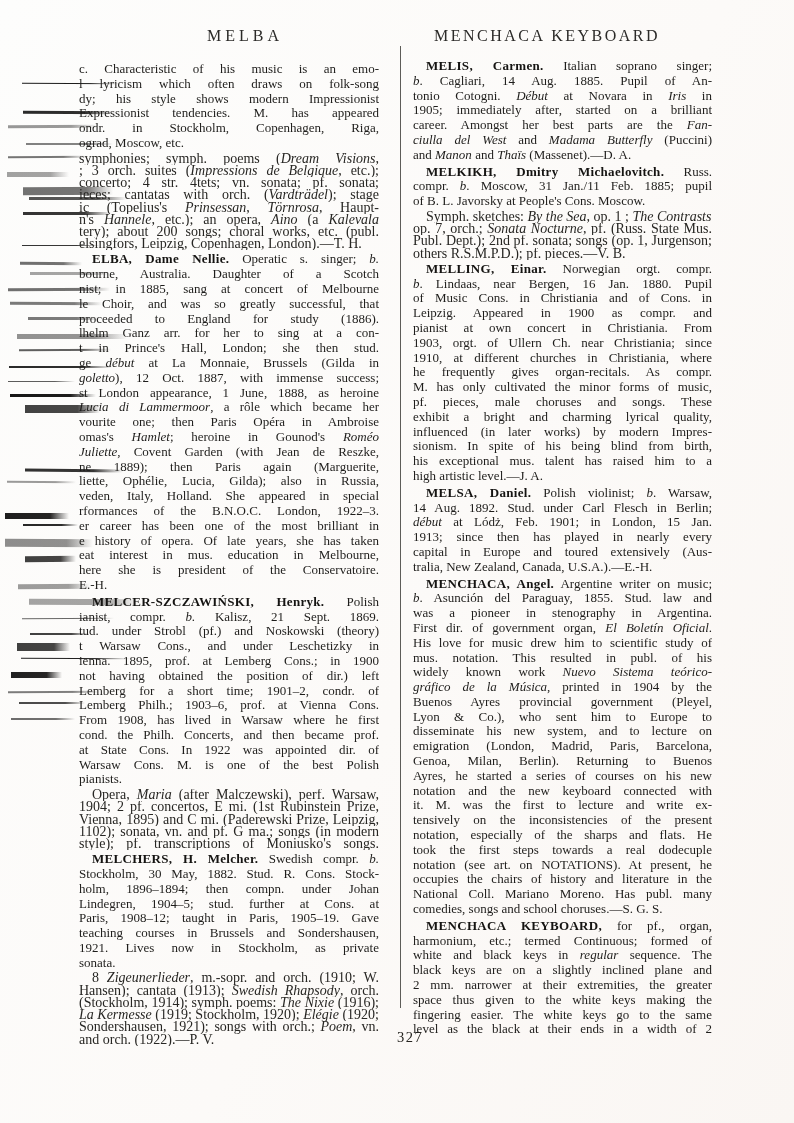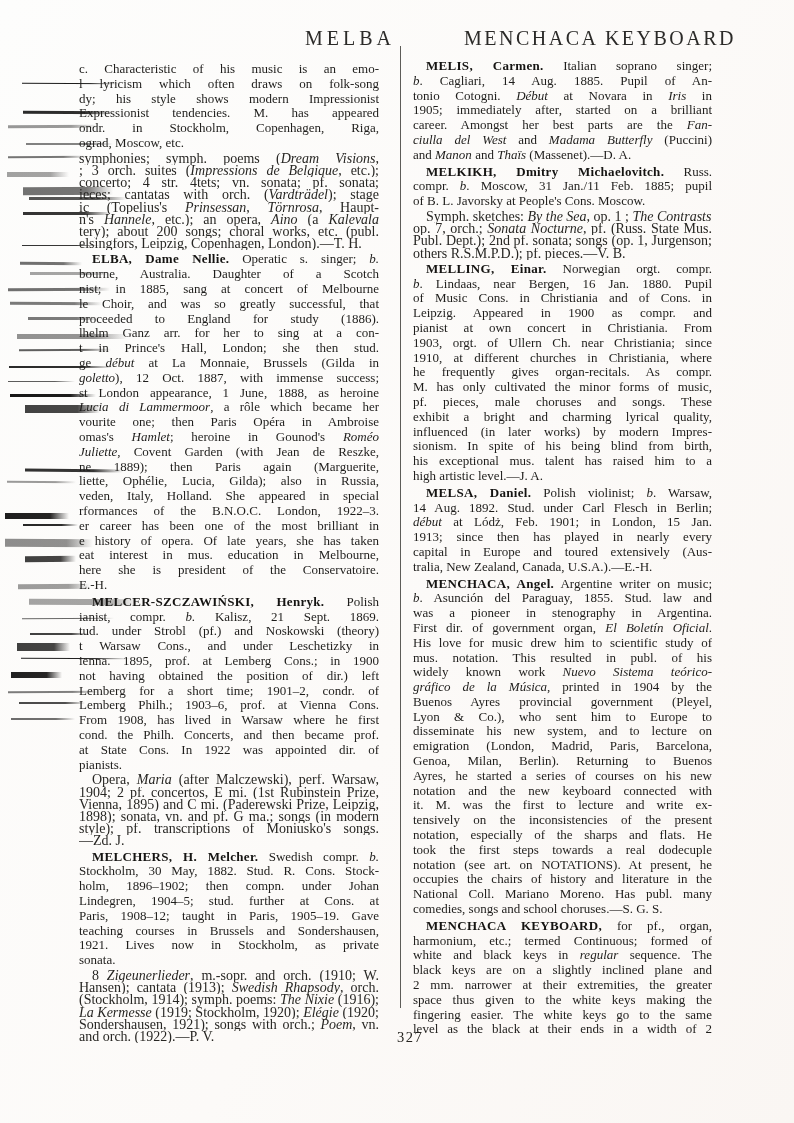--- a/index.html
+++ b/index.html
@@ -1,24 +1,24 @@
 <!DOCTYPE html>
 <html><head>
 <meta charset="utf-8">
 <style>
   html,body{margin:0;padding:0;background:#e8e8e8;}
   .page{
     position:relative;width:794px;height:1123px;overflow:hidden;
     background:linear-gradient(115deg,#fdfdfc 0%,#fcfaf8 55%,#faf6f3 100%);
     font-family:"Liberation Serif",serif;color:#1e1d1b;
   }
-  .runhead{position:absolute;top:27px;font-size:20px;letter-spacing:4px;
-    text-align:right;color:#2b2a28;white-space:nowrap;}
+  .runhead{position:absolute;top:27px;font-size:16px;letter-spacing:4px;
+    text-align:center;color:#2b2a28;white-space:nowrap;}
   #rh-left{left:95px;width:300px;}
-  #rh-right{left:426px;width:310px;letter-spacing:2.5px;}
+  #rh-right{left:392px;width:310px;letter-spacing:2.5px;}
   .col{position:absolute;width:300px;}
   #col-left{left:79px;top:60px;}
   #col-right{left:413px;top:57px;width:299px;}
   .block{margin-top:2px;}
   .block.body{font-size:13px;line-height:14.8px;}
   .block.fine{font-size:14px;line-height:12.2px;color:#272623;}
   .ln{text-align:justify;text-align-last:justify;white-space:nowrap;overflow:hidden;}
   .ln.end{text-align-last:left;}
   .ln.ind{text-indent:13px;}
   .ln b{font-weight:bold;letter-spacing:.3px;color:#151412;}
@@ -122,34 +122,34 @@
         <div class="ln">ianist,  compr.  <i>b.</i>  Kalisz,  21  Sept.  1869.</div>
         <div class="ln">tud. under Strobl (pf.) and Noskowski (theory)</div>
         <div class="ln">t Warsaw Cons., and under Leschetizky in</div>
         <div class="ln">ienna.  1895, prof. at Lemberg Cons.;  in 1900</div>
         <div class="ln">not having obtained the position of dir.) left</div>
         <div class="ln">Lemberg for a short time;  1901–2, condr. of</div>
         <div class="ln">Lemberg Philh.;  1903–6, prof. at Vienna Cons.</div>
         <div class="ln">From 1908, has lived in Warsaw where he first</div>
         <div class="ln">cond. the Philh. Concerts, and then became prof.</div>
         <div class="ln">at State Cons.  In 1922 was appointed dir. of</div>
+        <div class="ln">Warsaw Cons.  M. is one of the best Polish</div>
         <div class="ln end">pianists.</div>
       </div>
       <div class="block fine">
         <div class="ln ind">Opera, <i>Maria</i> (after Malczewski), perf. Warsaw,</div>
         <div class="ln">1904;  2 pf. concertos, E mi. (1st Rubinstein Prize,</div>
         <div class="ln">Vienna, 1895) and C mi. (Paderewski Prize, Leipzig,</div>
-        <div class="ln">1898);  sonata, vn. and pf. G ma.;  songs (in modern</div>
+        <div class="ln">1102);  sonata, vn. and pf. G ma.;  songs (in modern</div>
         <div class="ln">style);   pf.   transcriptions   of   Moniusko's   songs.</div>
-        <div class="ln end">—Zd. J.</div>
       </div>
       <div class="block body">
         <div class="ln ind"><b>MELCHERS, H. Melcher.</b>  Swedish compr. <i>b.</i></div>
         <div class="ln">Stockholm, 30 May, 1882.  Stud. R. Cons. Stock-</div>
-        <div class="ln">holm,  1896–1902;   then  compn.  under  Johan</div>
+        <div class="ln">holm,  1896–1894;   then  compn.  under  Johan</div>
         <div class="ln">Lindegren,  1904–5;  stud.  further  at  Cons.  at</div>
         <div class="ln">Paris, 1908–12;  taught in Paris, 1905–19.  Gave</div>
         <div class="ln">teaching courses in Brussels and Sondershausen,</div>
         <div class="ln">1921.    Lives  now  in  Stockholm,  as  private</div>
         <div class="ln end">sonata.</div>
       </div>
       <div class="block fine">
         <div class="ln ind">8  <i>Zigeunerlieder</i>,  m.-sopr.  and  orch.  (1910;   W.</div>
         <div class="ln">Hansen);  cantata (1913);  <i>Swedish Rhapsody</i>, orch.</div>
         <div class="ln">(Stockholm, 1914); symph. poems:  <i>The Nixie</i> (1916);</div>

